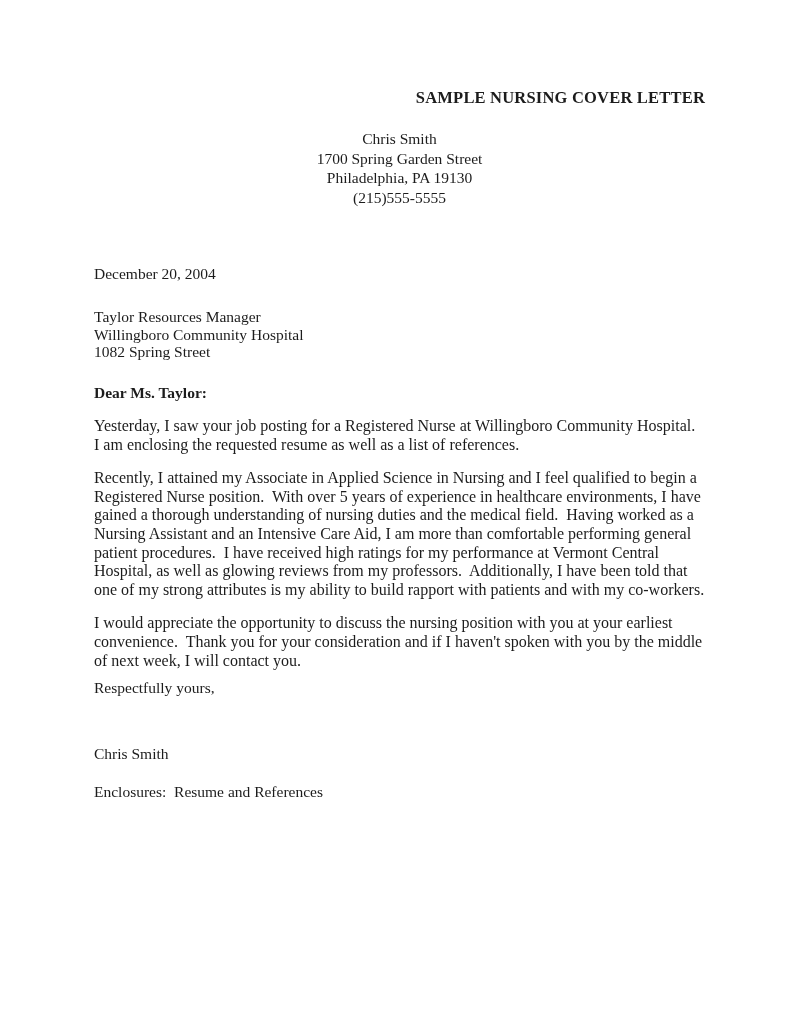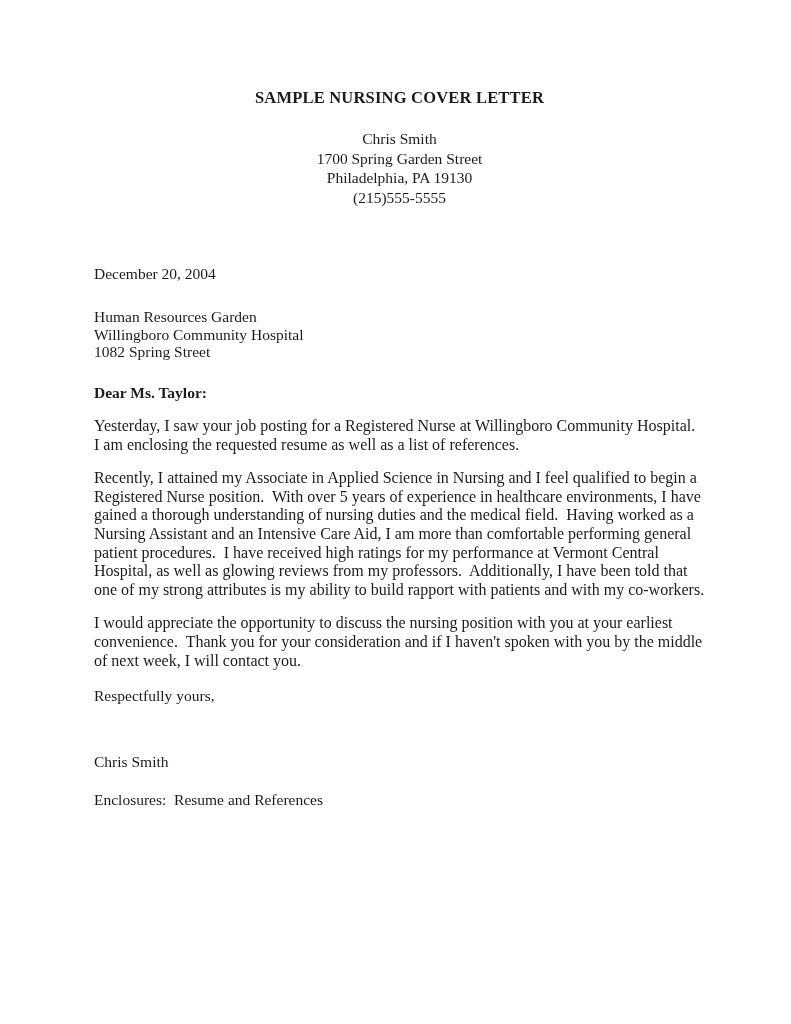--- a/index.html
+++ b/index.html
@@ -10,21 +10,21 @@
   }
   .page {
     position: relative;
     width: 791px;
     height: 1024px;
     background: #ffffff;
     padding: 88px 86px 0 94px;
     overflow: hidden;
   }
   .letter-title {
-    text-align: center;
+    text-align: right;
     font-weight: bold;
     font-size: 16.5px;
     letter-spacing: 0.2px;
     line-height: 20px;
   }
   .sender-block {
     margin-top: 21px;
     text-align: center;
     font-size: 15.5px;
     line-height: 19.5px;
@@ -46,21 +46,21 @@
     font-weight: bold;
   }
   .para {
     margin-top: 15px;
     font-size: 16px;
     line-height: 18.6px;
     white-space: pre-wrap;
     max-width: 614px;
   }
   .closing {
-    margin-top: 17px;
+    margin-top: 9px;
     font-size: 15.5px;
     line-height: 18px;
   }
   .signature-name {
     margin-top: 48px;
     font-size: 15.5px;
     line-height: 18px;
   }
   .enclosures {
     margin-top: 20px;
@@ -79,21 +79,21 @@
   <div class="sender-block">
     <div>Chris Smith</div>
     <div>1700 Spring Garden Street</div>
     <div>Philadelphia, PA 19130</div>
     <div>(215)555-5555</div>
   </div>
 
   <div class="date-line">December 20, 2004</div>
 
   <div class="recipient-block">
-    <div>Human Resources Garden</div>
+    <div>Taylor Resources Manager</div>
     <div>Willingboro Community Hospital</div>
     <div>1082 Spring Street</div>
   </div>
 
   <div class="salutation">Dear Ms. Taylor:</div>
 
   <div class="para">Yesterday, I saw your job posting for a Registered Nurse at Willingboro Community Hospital.  I am enclosing the requested resume as well as a list of references.</div>
 
   <div class="para">Recently, I attained my Associate in Applied Science in Nursing and I feel qualified to begin a Registered Nurse position.  With over 5 years of experience in healthcare environments, I have gained a thorough understanding of nursing duties and the medical field.  Having worked as a Nursing Assistant and an Intensive Care Aid, I am more than comfortable performing general patient procedures.  I have received high ratings for my performance at Vermont Central Hospital, as well as glowing reviews from my professors.  Additionally, I have been told that one of my strong attributes is my ability to build rapport with patients and with my co-workers.</div>
 

